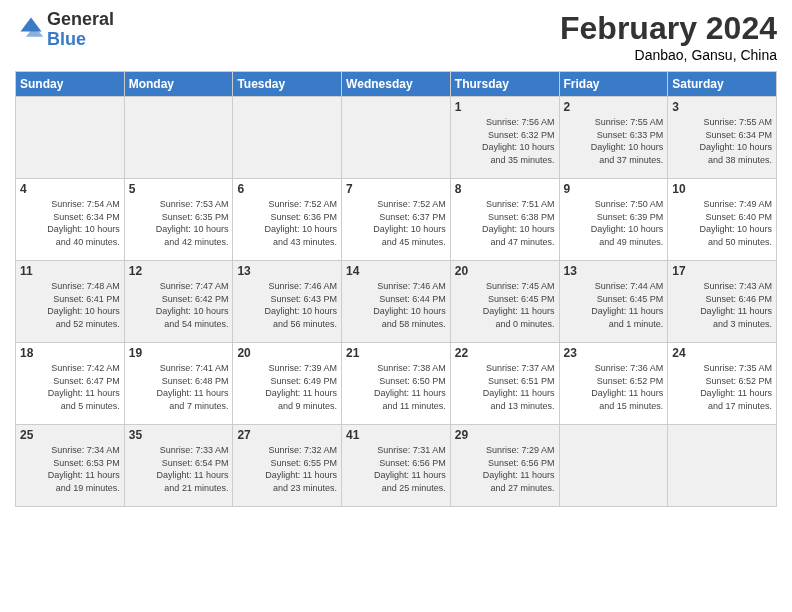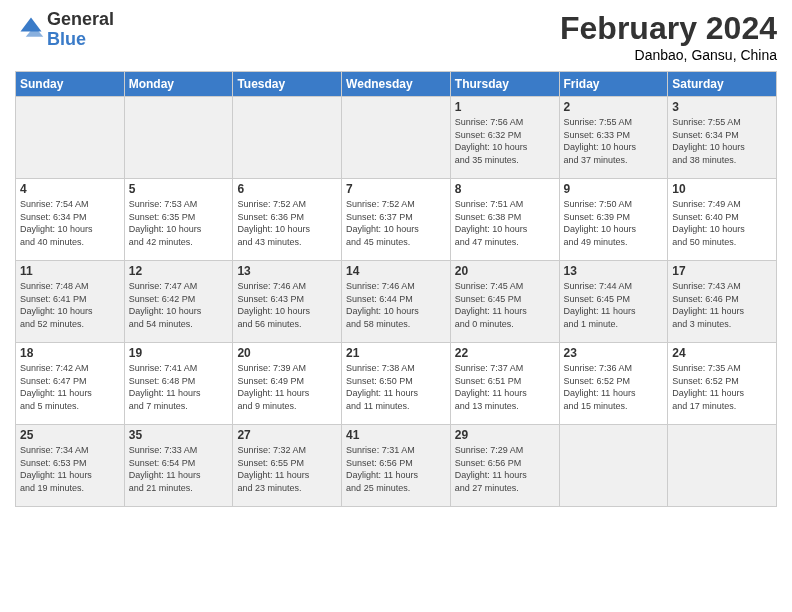--- a/index.html
+++ b/index.html
@@ -83,20 +83,21 @@
       font-size: 12px;
       font-weight: bold;
       color: #333;
       display: block;
       margin-bottom: 2px;
     }
     .day-info {
       font-size: 9px;
       color: #444;
       line-height: 1.4;
+      text-align: right;
     }
     .row-shaded td {
       background-color: #f0f0f0;
     }
     .row-shaded td.empty {
       background-color: #f0f0f0;
     }
   </style>
 </head>
 <body>

